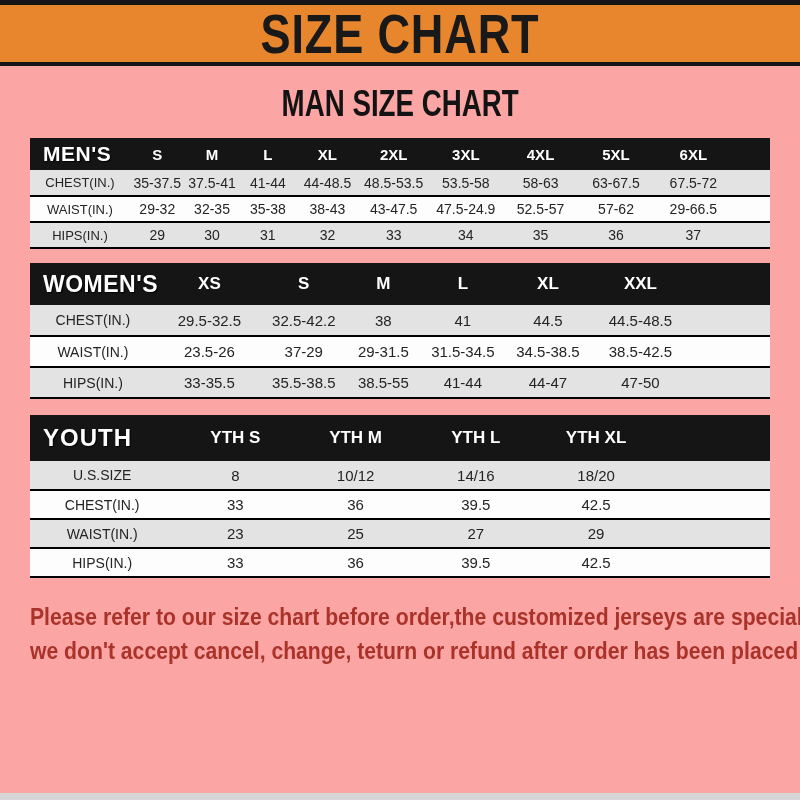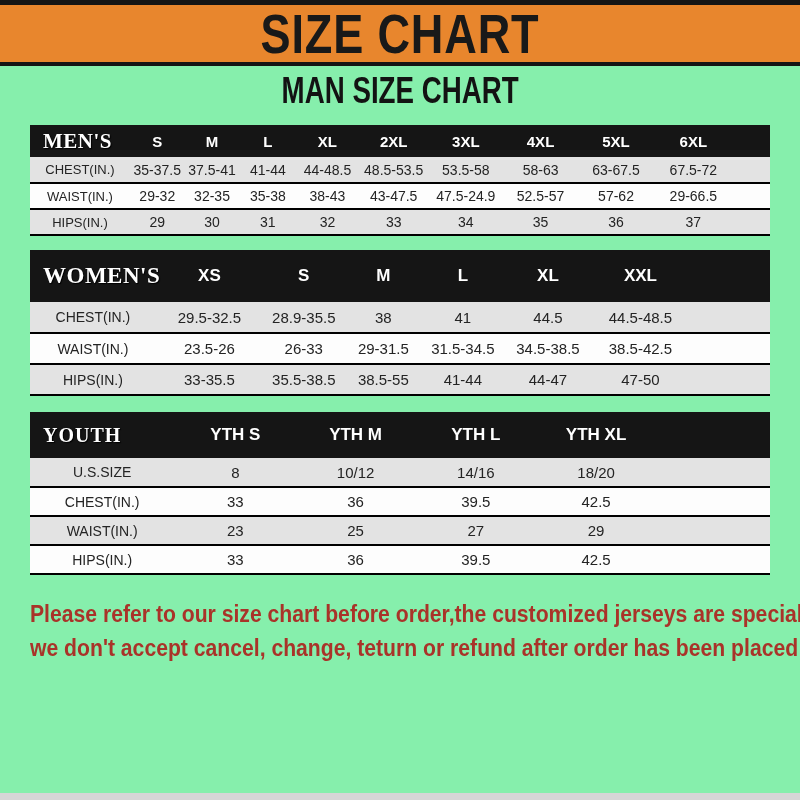--- a/index.html
+++ b/index.html
@@ -5,21 +5,21 @@
   * { margin: 0; padding: 0; box-sizing: border-box; }
   html, body { width: 800px; }
   body {
     font-family: "Liberation Sans", sans-serif;
     background: #ffffff;
   }
   .page {
     position: relative;
     width: 800px;
     height: 800px;
-    background: #86efac;
+    background: #fca5a5;
     overflow: hidden;
   }
 
   
   .banner {
     height: 66px;
     background: var(--banner-orange, #E8862D);
     border-top: 5px solid var(--bar-black, #151515);
     border-bottom: 4px solid var(--bar-black, #151515);
     display: flex;
@@ -44,21 +44,21 @@
   }
   .section-heading span {
     display: inline-block;
     font-size: 33px;
     font-weight: bold;
     color: #131313;
     letter-spacing: 0px;
     transform: scale(0.84, 1.12);
     white-space: nowrap;
   }
-  .sec-men    .section-heading { margin-top: 7px; }
+  .sec-men    .section-heading { margin-top: 20px; }
   .sec-women  .section-heading { margin-top: 26px; }
   .sec-youth  .section-heading { margin-top: 36px; }
 
   
   .size-table {
     width: 740px;
     margin: 0 30px;
     border-collapse: collapse;
     table-layout: fixed;
   }
@@ -73,28 +73,27 @@
     color: #ffffff;
     font-weight: bold;
     text-align: center;
     vertical-align: middle;
   }
   th.corner-label {
     text-align: left !important;
     padding-left: 13px;
     white-space: nowrap;
     text-shadow: 1px 1px 1px #000;
-    font-family: Liberation Serif, serif;
   }
   .tbl-men   thead th { height: 32px; font-size: 15px; }
   .tbl-men   th.corner-label { font-size: 21px; letter-spacing: 0.5px; }
-  .tbl-women thead th { height: 52px; font-size: 17px; }
+  .tbl-women thead th { height: 42px; font-size: 17px; }
   .tbl-women th.corner-label { font-size: 23px; letter-spacing: 0.5px; }
   .tbl-youth thead th { height: 46px; font-size: 17px; }
-  .tbl-youth th.corner-label { font-size: 20px; letter-spacing: 1px; }
+  .tbl-youth th.corner-label { font-size: 24px; letter-spacing: 1px; }
 
   .size-table tbody th,
   .size-table tbody td {
     text-align: center;
     vertical-align: middle;
     color: #242424;
     font-weight: normal;
     white-space: nowrap;
   }
   .size-table tbody tr:nth-child(odd)  { background: var(--row-gray, #E3E3E3); }
@@ -234,31 +233,31 @@
               <th>L</th>
               <th>XL</th>
               <th>XXL</th>
               <th></th>
             </tr>
           </thead>
           <tbody>
             <tr class="data-row">
               <th>CHEST(IN.)</th>
               <td>29.5-32.5</td>
-              <td>28.9-35.5</td>
+              <td>32.5-42.2</td>
               <td>38</td>
               <td>41</td>
               <td>44.5</td>
               <td>44.5-48.5</td>
               <td></td>
             </tr>
             <tr class="data-row">
               <th>WAIST(IN.)</th>
               <td>23.5-26</td>
-              <td>26-33</td>
+              <td>37-29</td>
               <td>29-31.5</td>
               <td>31.5-34.5</td>
               <td>34.5-38.5</td>
               <td>38.5-42.5</td>
               <td></td>
             </tr>
             <tr class="data-row">
               <th>HIPS(IN.)</th>
               <td>33-35.5</td>
               <td>35.5-38.5</td>

